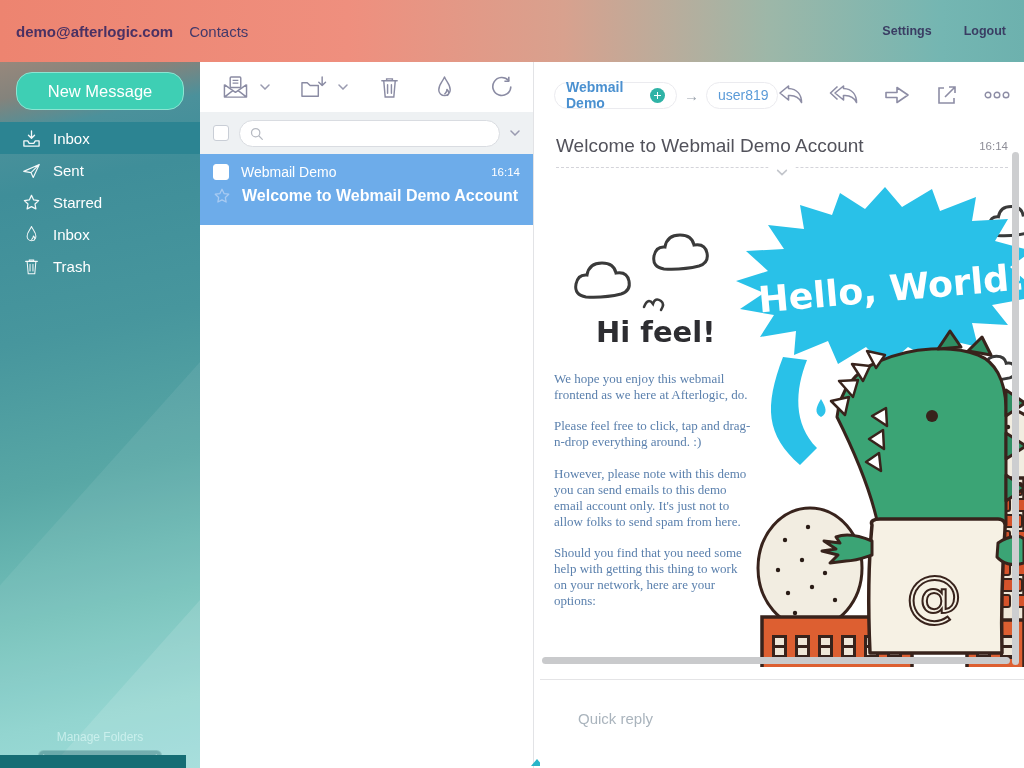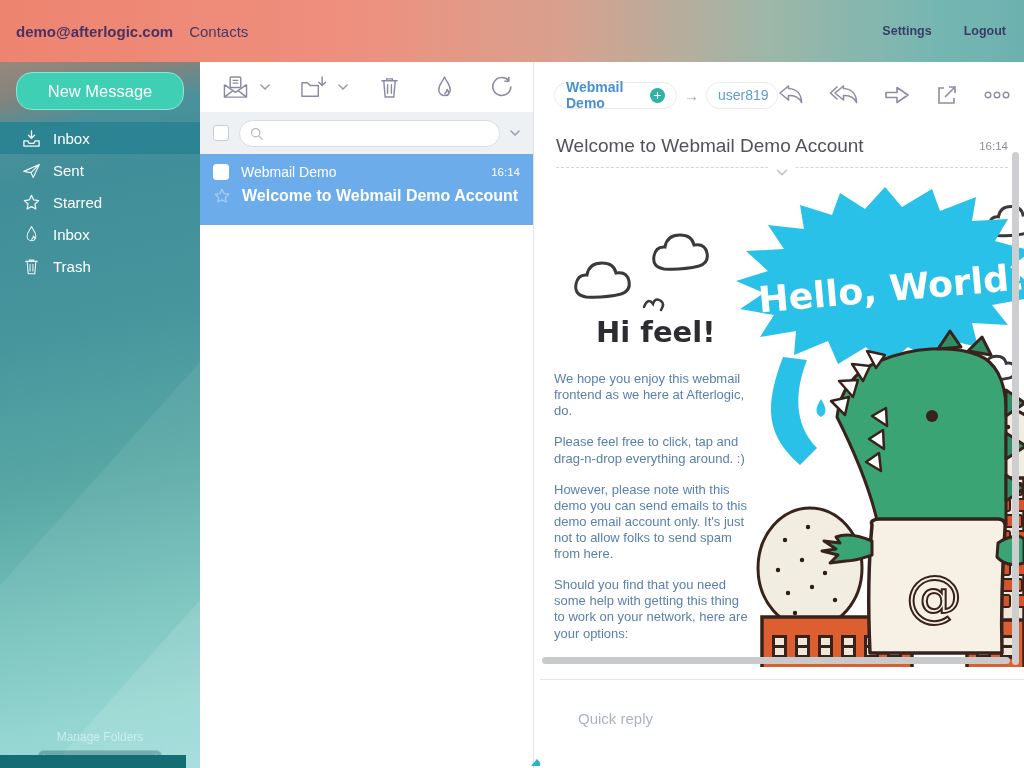--- a/index.html
+++ b/index.html
@@ -79,21 +79,21 @@
   .ricon { cursor:pointer; display:inline-flex; }
   .subjrow { height:36px; display:flex; align-items:center; padding:0 16px; }
   .subject { font-size:19px; color:#52525b; }
   .rtime { margin-left:auto; font-size:11.5px; color:#8e8e98; }
   .divider { position:relative; margin:4px 16px 0; border-top:1px dashed #d4d4da; height:8px; }
   .divider .dchev { position:absolute; left:50%; top:-6px; transform:translateX(-50%); background:#fff; padding:0 8px; color:#c3c6cc; }
   .mbody { position:relative; height:505px; overflow:hidden; }
   .illus { position:absolute; inset:0; pointer-events:none; }
   .hi { position:absolute; left:56px; top:140px; font-size:29px; font-weight:600; color:#2d2d31; font-family:"DejaVu Sans",sans-serif; }
   .paras { position:absolute; left:14px; top:196px; width:198px; font-size:13px; line-height:1.24;
-    color:#5b80ad; font-family:Liberation Sans, sans-serif; }
+    color:#5b80ad; font-family:Liberation Serif, serif; }
   .paras p { margin:0 0 15px; }
   .hscroll { position:absolute; left:2px; right:14px; bottom:3px; height:7px; border-radius:4px; background:#c9cacc; }
   .vscroll { position:absolute; right:5px; top:90px; width:7px; height:513px; border-radius:4px; background:#cdced0; z-index:5; }
   .qreply { flex:1; border-top:1px solid #e4e4e6;margin-top:12px; }
   .qreply textarea { width:95%; height:54px; margin:30px 0 0 38px; border:none; outline:none; resize:none;
     font-size:15px; color:#556; font-family:"Liberation Sans",sans-serif; background:transparent; }
   .qreply textarea::placeholder { color:#aab4bd; }
 </style>
 </head>
 <body>

